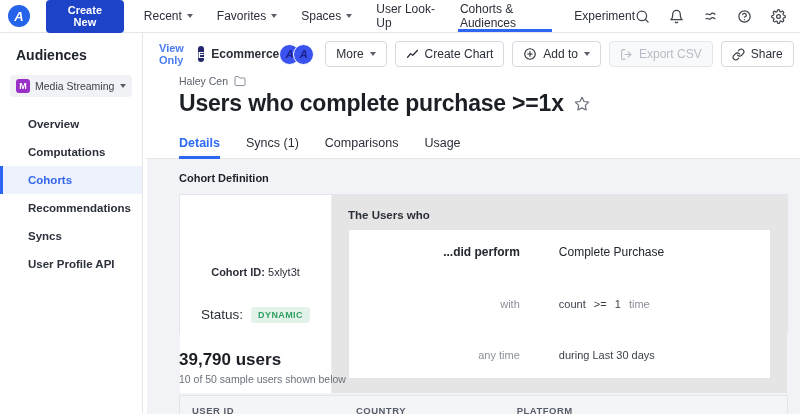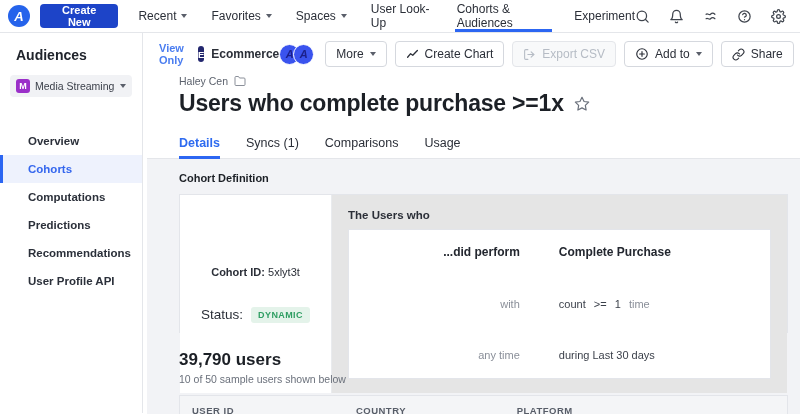--- a/index.html
+++ b/index.html
@@ -4,37 +4,37 @@
 <style>
   * { box-sizing: border-box; margin: 0; padding: 0; }
   html, body { width: 800px; height: 414px; overflow: hidden; }
   body { font-family: "Liberation Sans", sans-serif; background: #fff; color: #2b2f38; position: relative; }
 
   
   .topnav { position: absolute; top: 0; left: 0; width: 800px; height: 33px; background: #fff;
             border-bottom: 1px solid #e4e6ea; display: flex; align-items: center; padding: 0 14px 0 8px; z-index: 5; }
   .logo { width: 22px; height: 22px; border-radius: 50%; background: #2563eb; color: #fff; flex: 0 0 auto;
           display: flex; align-items: center; justify-content: center; font-size: 13px; font-weight: bold; font-style: italic; cursor: pointer; }
-  .btn-create { margin-left: 10px; height: 24px; background: #1d44c8; color: #fff; border: none; border-radius: 4px;
+  .btn-create { margin-left: 16px; height: 33px; background: #1d44c8; color: #fff; border: none; border-radius: 4px;
                 font-size: 11px; font-weight: bold; padding: 0 11px; font-family: inherit; cursor: pointer; }
   .nav-links { display: flex; margin-left: 20px; gap: 24px; height: 100%; align-items: center; justify-content: flex-end; }
   .nav-link { font-size: 12px; color: #2b2f38; display: flex; align-items: center; gap: 5px; height: 100%; cursor: pointer; position: relative; }
   .nav-link.active::after { content: ""; position: absolute; left: -2px; right: -2px; bottom: 0; height: 3px; background: #2c66f2; }
   .caret { width: 0; height: 0; border-left: 3.5px solid transparent; border-right: 3.5px solid transparent; border-top: 4px solid #5a5f6a; display: inline-block; }
   .nav-icons { margin-left: auto; display: flex; gap: 19px; align-items: center; }
   .nav-icons svg { display: block; cursor: pointer; }
 
   
   .sidebar { position: absolute; top: 33px; left: 0; width: 143px; bottom: 1px; background: #fff; border-right: 1px solid #e4e6ea; }
   .sidebar-title { font-size: 14px; font-weight: bold; color: #20242c; padding: 14px 16px 12px; }
   .project-selector { margin: 0 10px; background: #f1f2f5; border-radius: 4px; display: flex; align-items: center; gap: 5px; padding: 4px 6px; cursor: pointer; }
   .project-badge { width: 14px; height: 14px; background: #9b30c9; border-radius: 3px; color: #fff; font-size: 9px; font-weight: bold;
                    display: flex; align-items: center; justify-content: center; flex: 0 0 auto; }
   .project-name { font-size: 10.5px; color: #3a3f49; white-space: nowrap; overflow: hidden; flex: 1; }
-  .side-nav { margin-top: 30px; }
+  .side-nav { margin-top: 13px; }
   .side-item { position: relative; padding: 8px 8px 8px 28px; font-size: 11.5px; font-weight: bold; color: #2b303a; cursor: pointer; }
   .side-item.active { color: #3567ee; background: #eef2fd; }
   .side-item.active::before { content: ""; position: absolute; left: 0; top: 0; bottom: 0; width: 3px; background: #2c66f2; }
 
   
   .main { position: absolute; top: 33px; left: 147px; right: 0; bottom: 0; background: #fff; display: flex; flex-direction: column; }
   .toolbar { display: flex; align-items: center; padding: 8px 8px 4px 12px; }
   .view-only { font-size: 11px; font-weight: bold; color: #4a7df0; }
   .ws-badge { width: 16px; height: 16px; border-radius: 3px; background: #23276e; color: #fff; font-size: 9.5px; font-weight: bold;
               display: flex; align-items: center; justify-content: center; margin-left: 14px; cursor: pointer; }
@@ -67,21 +67,21 @@
   .cohort-id b { font-weight: bold; }
   .status-row { display: flex; align-items: center; gap: 8px; font-size: 13.5px; color: #2b2f38; }
   .badge-dynamic { font-size: 9px; font-weight: bold; color: #2f9e63; background: #e4f3ea; padding: 3px 7px; border-radius: 3px; letter-spacing: .4px; }
   .def-right { background: #e5e5e5; padding: 14px 16px; }
   .clause-intro { font-size: 11.5px; font-weight: bold; color: #2b2f38; }
   .clause-box { background: #fff; border: 1px solid #e3e5ea; margin-top: 8px; padding: 15px 12px 17px; }
   .clause-grid { display: grid; grid-template-columns: 40% 1fr; column-gap: 10px; row-gap: 9px; align-items: baseline; gap: 39px; }
   .c-label { text-align: right; font-size: 11px; color: #8a8f99; }
   .c-label.bold { color: #23272f; font-weight: bold; font-size: 12px; }
   .c-value { font-size: 11px; color: #8a8f99; }
-  .c-value.bold { color: #23272f; font-weight: bold; font-size: 12px; }
+  .c-value.bold { color: #23272f; font-weight: normal; font-size: 12px; }
   .v-dark { color: #3a3f49; }
   .clause-grid span + span { margin-left: 5px; }
 
   .users-count { font-size: 17px; font-weight: bold; color: #1c2026; margin-top: 17px; }
   .users-sub { font-size: 10.5px; color: #6a707b; margin-top: 3px; }
   .table { margin-top: 10px; background: #fff; border: 1px solid #e3e5ea; }
   .t-head { display: grid; grid-template-columns: 27% 26.5% 1fr; background: #f4f5f7; border-bottom: 1px solid #e3e5ea; }
   .t-head > div { font-size: 9.5px; font-weight: bold; color: #575d68; letter-spacing: .5px; padding: 9px 12px 8px; }
 </style>
 </head>
@@ -140,24 +140,24 @@
 
 <aside class="sidebar">
   <div class="sidebar-title">Audiences</div>
   <div class="project-selector">
     <span class="project-badge">M</span>
     <span class="project-name">Media Streaming - Exper...</span>
     <span class="caret"></span>
   </div>
   <nav class="side-nav">
     <div class="side-item">Overview</div>
+    <div class="side-item">Computations</div>
     <div class="side-item active">Cohorts</div>
-    <div class="side-item">Computations</div>
-    <div class="side-item">Predictions</div>
     <div class="side-item">Recommendations</div>
+    <div class="side-item">Syncs</div>
     <div class="side-item">User Profile API</div>
   </nav>
 </aside>
 
 <main class="main">
 
   <div class="toolbar">
     <span class="view-only">View Only</span>
     <span class="ws-badge">E</span>
     <span class="ws-name">Ecommerce</span>
@@ -169,36 +169,36 @@
       <button class="btn">
         <span>More</span>
         <span class="caret"></span>
       </button>
       <button class="btn">
         <svg width="13" height="13" viewBox="0 0 24 24" fill="none" stroke="#2b2f38" stroke-width="2.4" stroke-linecap="round" stroke-linejoin="round">
             <polyline points="3,17 8.5,10.5 12.5,13.5 21,4.5"></polyline>
           </svg>
         <span>Create Chart</span>
       </button>
+      <button class="btn">
+        <svg width="14" height="14" viewBox="0 0 24 24" fill="none" stroke="#2b2f38" stroke-width="2" stroke-linecap="round">
+            <circle cx="12" cy="12" r="9"></circle>
+            <line x1="12" y1="8" x2="12" y2="16"></line>
+            <line x1="8" y1="12" x2="16" y2="12"></line>
+          </svg>
+        <span>Add to</span>
+        <span class="caret"></span>
+      </button>
       <button class="btn disabled">
         <svg width="13" height="13" viewBox="0 0 24 24" fill="none" stroke="#b6bcc5" stroke-width="2" stroke-linecap="round" stroke-linejoin="round">
             <path d="M9 3H5a2 2 0 0 0-2 2v14a2 2 0 0 0 2 2h4"></path>
             <polyline points="15,7 20,12 15,17"></polyline>
             <line x1="20" y1="12" x2="9" y2="12"></line>
           </svg>
         <span>Export CSV</span>
-      </button>
-      <button class="btn">
-        <svg width="14" height="14" viewBox="0 0 24 24" fill="none" stroke="#2b2f38" stroke-width="2" stroke-linecap="round">
-            <circle cx="12" cy="12" r="9"></circle>
-            <line x1="12" y1="8" x2="12" y2="16"></line>
-            <line x1="8" y1="12" x2="16" y2="12"></line>
-          </svg>
-        <span>Add to</span>
-        <span class="caret"></span>
       </button>
       <button class="btn">
         <svg width="13" height="13" viewBox="0 0 24 24" fill="none" stroke="#2b2f38" stroke-width="2" stroke-linecap="round" stroke-linejoin="round">
             <path d="M10 13a5 5 0 0 0 7.54.54l3-3a5 5 0 0 0-7.07-7.07l-1.72 1.71"></path>
             <path d="M14 11a5 5 0 0 0-7.54-.54l-3 3a5 5 0 0 0 7.07 7.07l1.71-1.71"></path>
           </svg>
         <span>Share</span>
       </button>
 
     </div>

